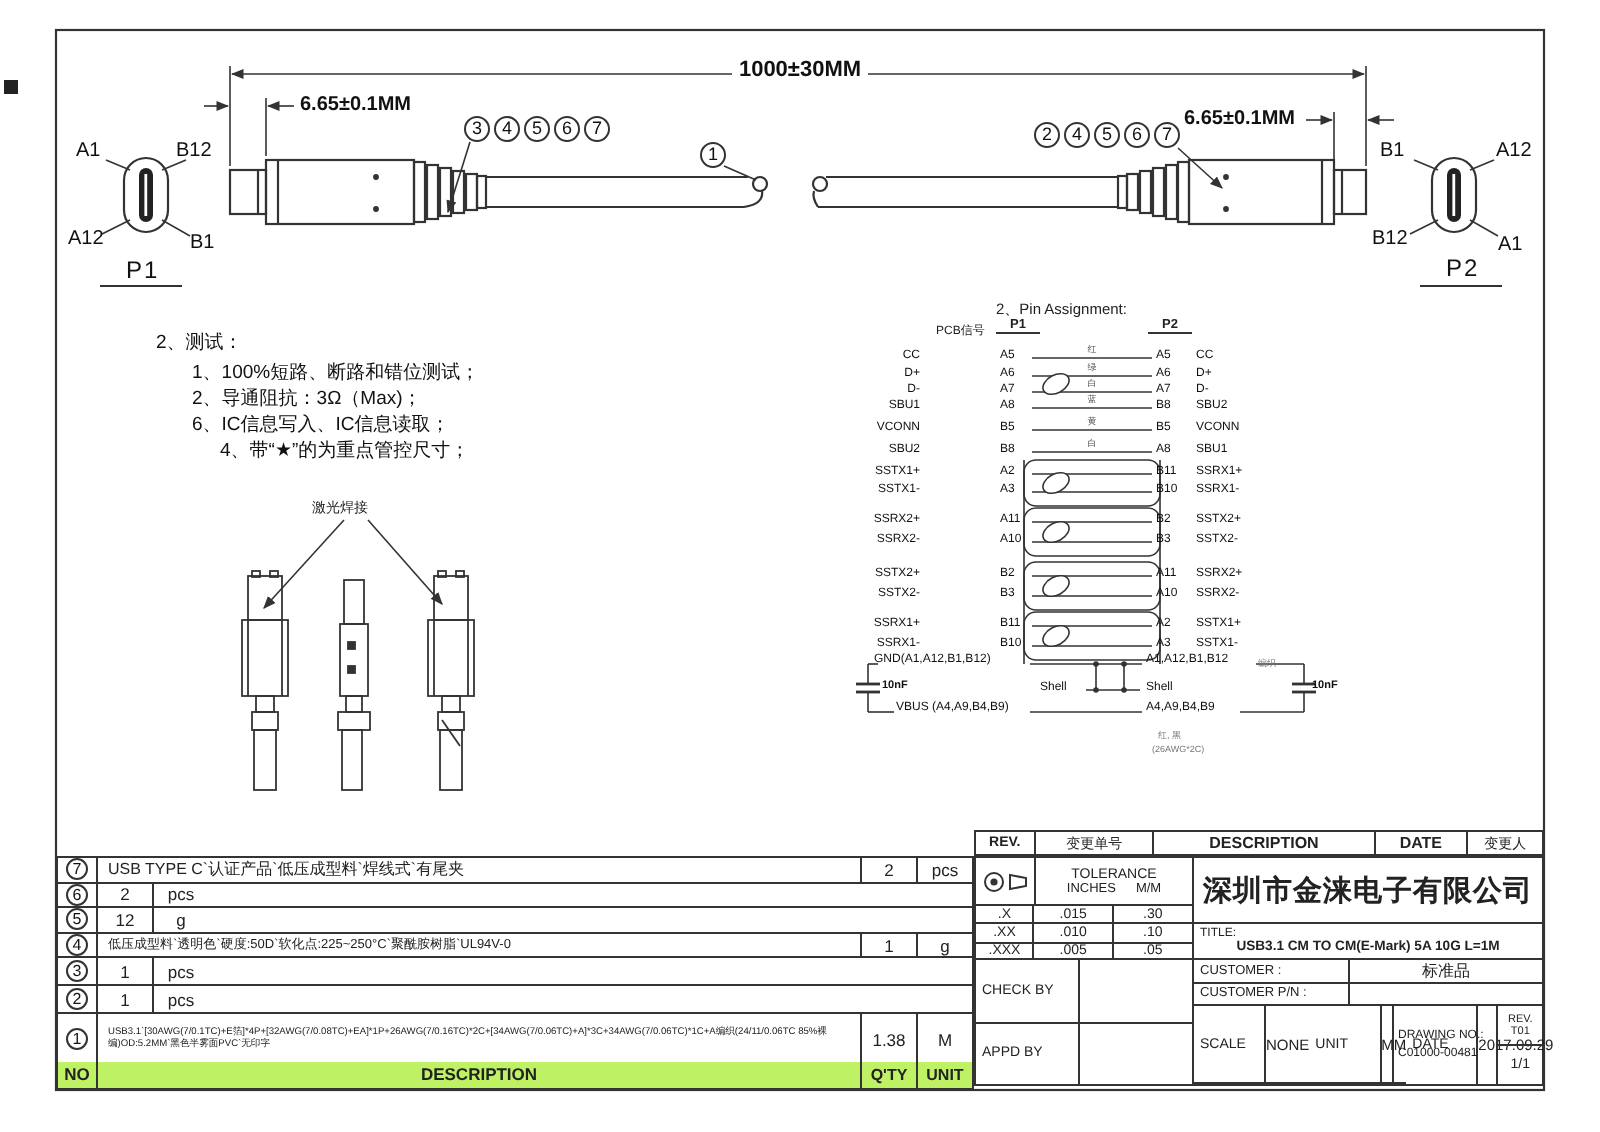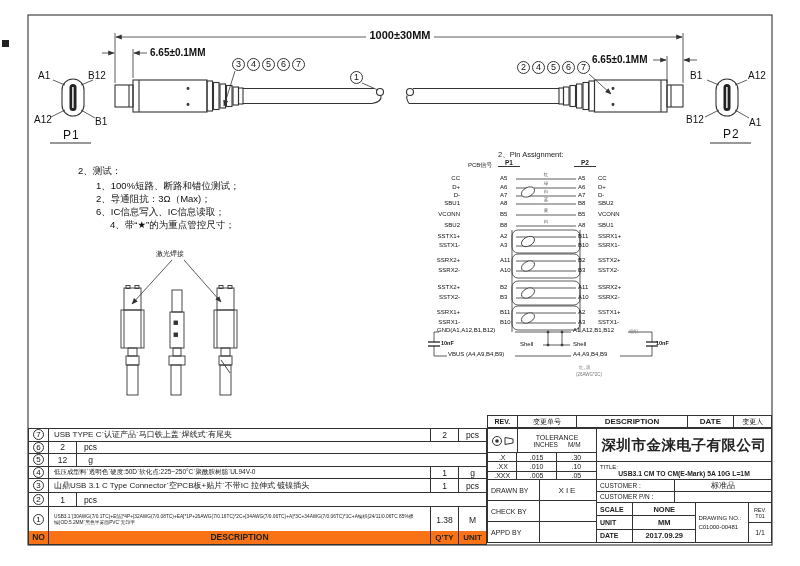--- a/index.html
+++ b/index.html
@@ -46,21 +46,21 @@
   #sigblock { left:487px; top:480px; width:110px; height:63px; border:1.2px solid #333; border-top:none; display:flex; flex-direction:column; position:absolute; }
   #sigblock .srow { flex:1; display:flex; border-top:1px solid #333; }
   #sigblock .srow:first-child { border-top:none; }
   #sigblock .s-lab { width:52px; border-right:1px solid #333; font-size:7px; display:flex; align-items:center; padding-left:3px; }
   #sigblock .s-val { flex:1; font-size:8px; display:flex; align-items:center; justify-content:center; letter-spacing:2px; }
   #custblock { left:597px; top:480px; width:175px; height:23px; border-right:1.2px solid #333; position:absolute; }
   .crow { display:flex; height:11.5px; border-bottom:1px solid #333; }
   .crow .c-lab { width:78px; font-size:6.5px; display:flex; align-items:center; padding-left:3px; border-right:1px solid #333; }
   .crow .c-val { flex:1; font-size:8px; display:flex; align-items:center; justify-content:center; }
   #sud { left:597px; top:503px; width:175px; height:40px; border-right:1.2px solid #333; border-bottom:1.2px solid #333; display:flex; position:absolute; }
-  #sud .sud-left { width:100px; display:flex; flex-direction:column; border-right:1px solid #333;font-weight:bold; }
+  #sud .sud-left { width:100px; display:flex; flex-direction:row; border-right:1px solid #333; }
   #sud .sud-row { flex:1; display:flex; border-bottom:1px solid #333; }
   #sud .sud-row:last-child { border-bottom:none; }
   #sud .sud-lab { width:36px; font-size:7px; display:flex; align-items:center; padding-left:3px; border-right:1px solid #333; }
   #sud .sud-val { flex:1; font-size:7.5px; display:flex; align-items:center; justify-content:center; }
   #sud .sud-mid { width:53px; border-right:1px solid #333; display:flex; flex-direction:column; justify-content:center; gap:3px; padding-left:2px; }
   #sud .sud-mid div { font-size:6px; white-space:nowrap; }
   #sud .sud-rev { width:22px; display:flex; flex-direction:column; }
   #sud .sud-rev .r1 { flex:1; border-bottom:1px solid #333; font-size:5.5px; display:flex; flex-direction:column; align-items:center; justify-content:center; }
   #sud .sud-rev .r2 { flex:1; font-size:7px; display:flex; align-items:center; justify-content:center; }
   .pin-text { position:absolute; font-size:6px; line-height:7px; white-space:nowrap; color:#111; }
@@ -374,21 +374,21 @@
 <div class="pin-text" style="left:656px;top:340px;font-weight:bold;font-size:5.5px">10nF</div>
 <div class="pin-text" style="left:579px;top:364px;font-size:4.5px;color:#777">红, 黑</div>
 <div class="pin-text" style="left:576px;top:371px;font-size:4.5px;color:#777">(26AWG*2C)</div>
 
 <div class="abs" id="bom">
 
     <div class="bom-row">
       <div class="bom-no">
         <span class="balloon">7</span>
       </div>
-      <div class="bom-desc">USB TYPE C`认证产品`马口铁上盖`焊线式`有尾夹</div>
+      <div class="bom-desc">USB TYPE C`认证产品`低压成型料`焊线式`有尾夹</div>
       <div class="bom-qty">2</div>
       <div class="bom-unit">pcs</div>
     </div>
 
     <div class="bom-row">
       <div class="bom-no">
         <span class="balloon">6</span>
       </div>
       <div class="bom-qty">2</div>
       <div class="bom-unit">pcs</div>
@@ -408,21 +408,20 @@
       </div>
       <div class="bom-desc">低压成型料`透明色`硬度:50D`软化点:225~250°C`聚酰胺树脂`UL94V-0</div>
       <div class="bom-qty">1</div>
       <div class="bom-unit">g</div>
     </div>
 
     <div class="bom-row">
       <div class="bom-no">
         <span class="balloon">3</span>
       </div>
-      <div class="bom-desc">山鼎USB 3.1 C Type Connector`空PCB板+贴片`不带IC 拉伸式 镀镍插头</div>
       <div class="bom-qty">1</div>
       <div class="bom-unit">pcs</div>
     </div>
 
     <div class="bom-row">
       <div class="bom-no">
         <span class="balloon">2</span>
       </div>
       <div class="bom-qty">1</div>
       <div class="bom-unit">pcs</div>
@@ -430,21 +429,21 @@
 
     <div class="bom-row">
       <div class="bom-no">
         <span class="balloon">1</span>
       </div>
       <div class="bom-desc">USB3.1`[30AWG(7/0.1TC)+E箔]*4P+[32AWG(7/0.08TC)+EA]*1P+26AWG(7/0.16TC)*2C+[34AWG(7/0.06TC)+A]*3C+34AWG(7/0.06TC)*1C+A编织(24/11/0.06TC 85%裸编)OD:5.2MM`黑色半雾面PVC`无印字</div>
       <div class="bom-qty">1.38</div>
       <div class="bom-unit">M</div>
     </div>
   </div>
-<div class="abs" style="left:28px;top:530.5px;width:459px;height:14.5px;display:flex;font-weight:bold;background:#f97316;border:1.2px solid #333;border-top:none">
+<div class="abs" style="left:28px;top:530.5px;width:459px;height:14.5px;display:flex;font-weight:bold;background:#bef264;border:1.2px solid #333;border-top:none">
   <div style="width:20px;border-right:1px solid #333;display:flex;align-items:center;justify-content:center;font-size:8.5px">NO</div>
   <div style="width:382px;border-right:1px solid #333;display:flex;align-items:center;justify-content:center;font-size:8.5px">DESCRIPTION</div>
   <div style="width:28px;border-right:1px solid #333;display:flex;align-items:center;justify-content:center;font-size:8px">Q'TY</div>
   <div style="width:27px;display:flex;align-items:center;justify-content:center;font-size:8px">UNIT</div>
 </div>
 
 <div class="abs tb" id="tb-revrow">
   <div class="cell" style="width:30px;font-weight:bold">REV.</div>
   <div class="cell" style="width:60px">变更单号</div>
   <div class="cell" style="width:111px;font-weight:bold;font-size:8px">DESCRIPTION</div>
@@ -493,24 +492,20 @@
 
 <div class="abs" id="company">深圳市金涞电子有限公司</div>
 
 <div class="abs" id="titlecell">
   <div style="font-size:6px;padding:2px 0 0 3px">TITLE:</div>
   <div style="font-size:6.8px;text-align:center;font-weight:bold">USB3.1 CM TO CM(E-Mark) 5A 10G L=1M</div>
 </div>
 
 <div id="sigblock">
   <div class="srow">
-    <div class="s-lab">DRAWN BY</div>
-    <div class="s-val">XIE</div>
-  </div>
-  <div class="srow">
     <div class="s-lab">CHECK BY</div>
     <div class="s-val"></div>
   </div>
   <div class="srow">
     <div class="s-lab">APPD BY</div>
     <div class="s-val"></div>
   </div>
 </div>
 
 <div id="custblock">

